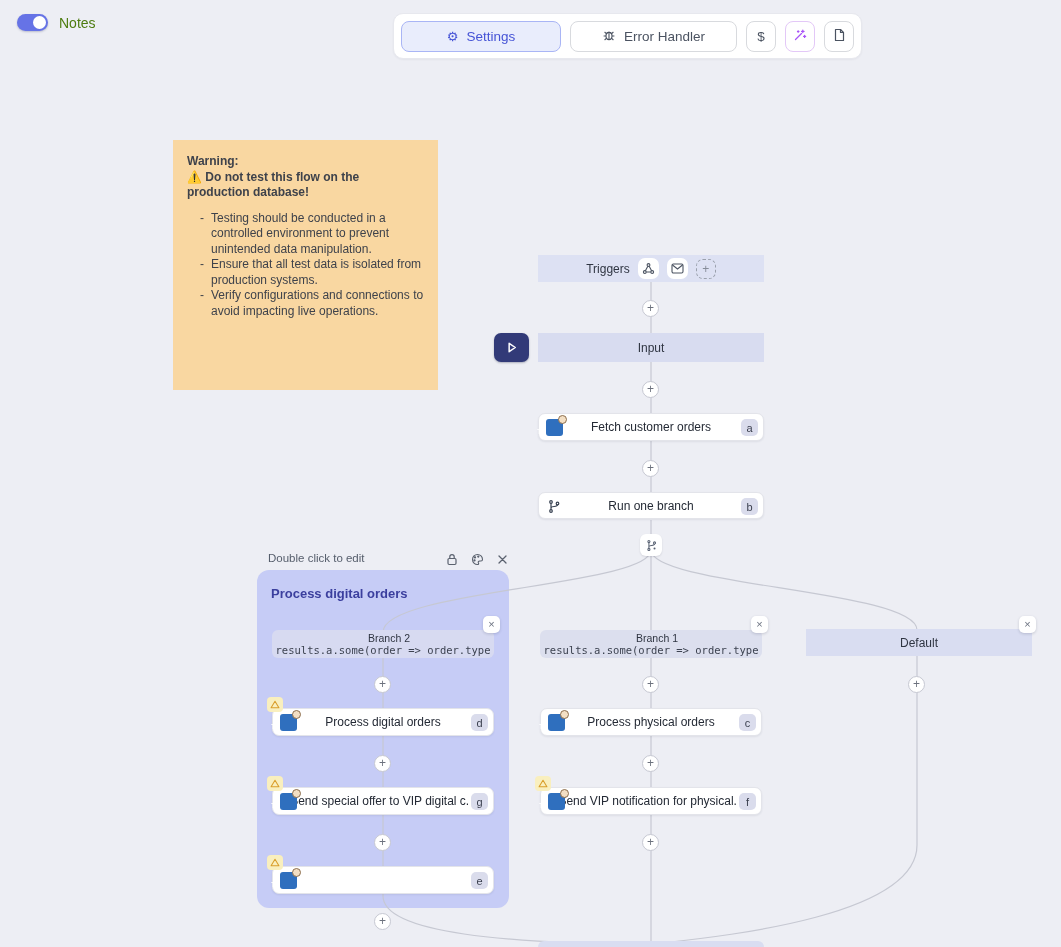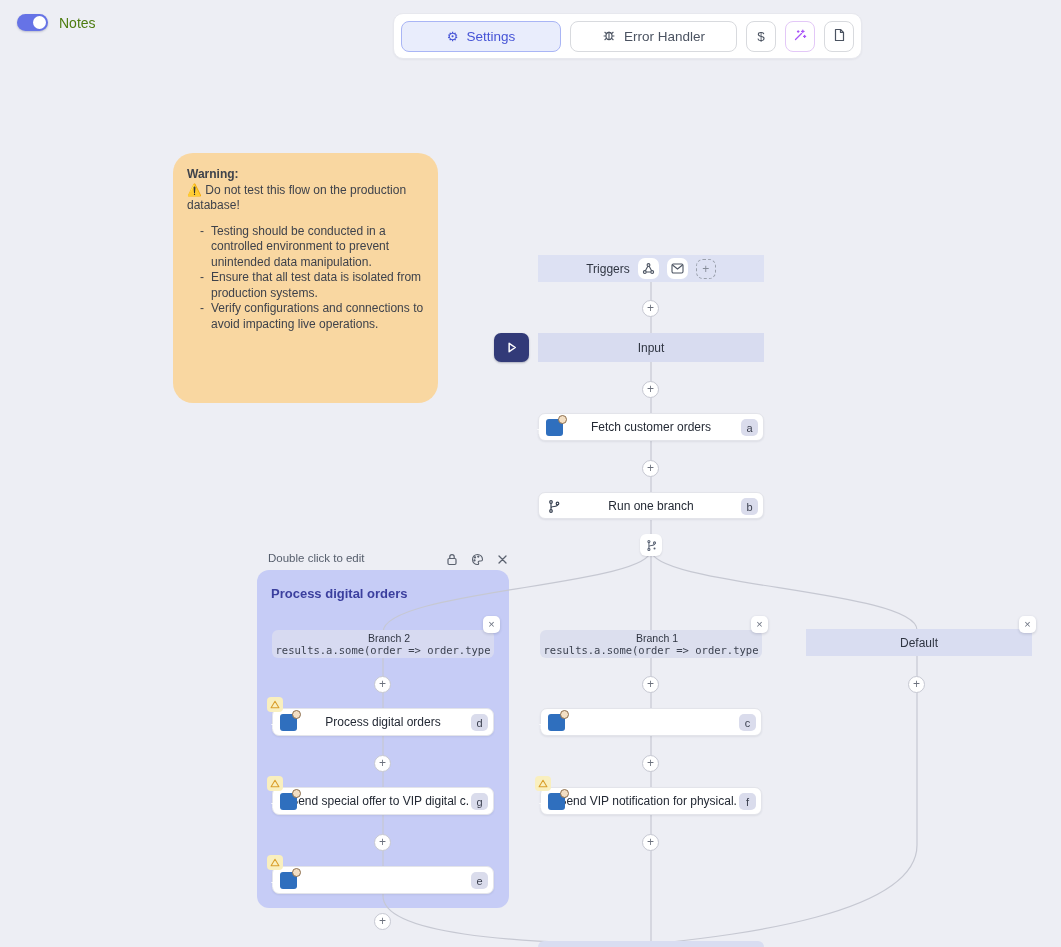--- a/index.html
+++ b/index.html
@@ -15,24 +15,24 @@
   .toolbar{position:absolute;left:393px;top:13px;height:44px;display:flex;align-items:center;gap:9px;background:#ffffff;border:1px solid #e7e8ee;border-radius:10px;padding:0 7px;z-index:5;box-shadow:0 1px 2px rgba(30,35,60,.05);}
   .tb-btn{display:flex;align-items:center;justify-content:center;gap:8px;height:31px;border-radius:8px;background:#fff;border:1px solid #d8dade;color:#4b5361;font-size:13.5px;cursor:pointer;padding:0 12px;box-sizing:border-box;}
   .tb-btn.settings{width:160px;background:#e9edfc;border:1px solid #a9b5f5;color:#4553d6;}
   .tb-btn.error{width:167px;}
   .tb-btn.square{width:30px;padding:0;}
   .tb-btn.wand{border-color:#e3c8f7;}
   .glyph-gear{font-family:"DejaVu Sans", sans-serif;font-size:13px;color:#4553d6;}
   .dollar{font-size:13.5px;color:#4b5361;}
 
   
-  .note{position:absolute;left:173px;top:153px;width:265px;height:250px;background:#f9d7a1;border-radius:20px;z-index:2;color:#3e424b;}
+  .note{position:absolute;left:173px;top:140px;width:265px;height:250px;background:#f9d7a1;border-radius:0;z-index:2;color:#3e424b;}
   .note-inner{padding:14px 14px 0 14px;font-size:12px;line-height:15.5px;}
   .note-title{font-weight:bold;}
-  .note-alert{font-weight:normal;margin-bottom:10px;}
+  .note-alert{font-weight:bold;margin-bottom:10px;}
   .warn-emoji{font-family:"DejaVu Sans", sans-serif;color:#e09a1e;}
   .note ul{margin:0;padding:0 0 0 24px;list-style:none;}
   .note li{position:relative;margin-bottom:0;}
   .note li::before{content:"-";position:absolute;left:-11px;}
 
   
   .bar{position:absolute;height:27px;border-radius:0;background:#dde1f3;display:flex;align-items:center;justify-content:center;font-size:12px;color:#2f3542;z-index:3;cursor:pointer;box-sizing:border-box;}
   .node{position:absolute;height:28px;background:#ffffff;border:1px solid #e3e4ea;border-radius:7px;box-shadow:0 1px 2px rgba(30,35,60,.08);z-index:3;cursor:pointer;box-sizing:border-box;}
   .node-label{position:absolute;left:24px;right:24px;top:0;bottom:0;display:flex;align-items:center;justify-content:center;font-size:12px;color:#242a35;white-space:nowrap;overflow:hidden;}
   .node-badge{position:absolute;right:5px;top:5px;width:17px;height:17px;border-radius:5px;background:#dadcec;color:#3a3f4e;font-size:11px;display:flex;align-items:center;justify-content:center;}
@@ -305,20 +305,21 @@
       </svg>
   </div>
 
   <div class="plus" style="left:374px;top:913px;"><span>+</span></div>
 
   <div class="node" style="left:540px;top:708px;width:222px;">
     <span class="ts-icon">
         <span class="ts-label">TS</span>
         <span class="ts-badge"></span>
       </span>
+    <span class="node-label">Process physical orders</span>
     <span class="node-badge">c</span>
   </div>
 
   <div class="plus" style="left:642px;top:755px;"><span>+</span></div>
 
   <div class="node" style="left:540px;top:787px;width:222px;">
     <span class="ts-icon">
         <span class="ts-label">TS</span>
         <span class="ts-badge"></span>
       </span>

